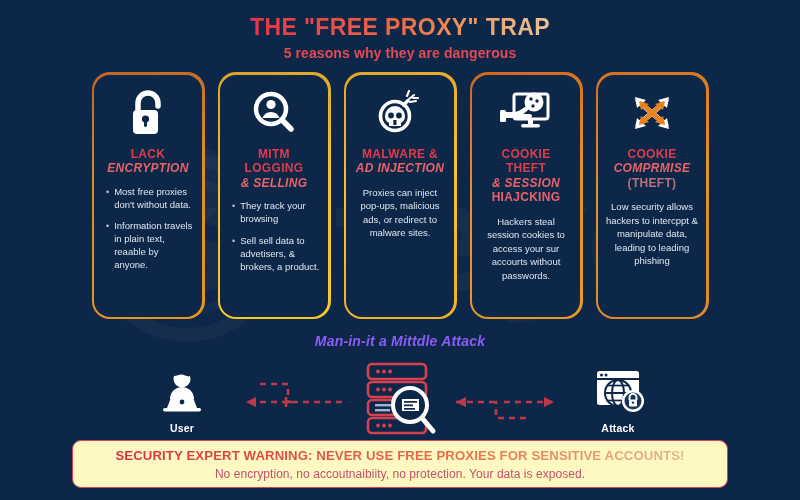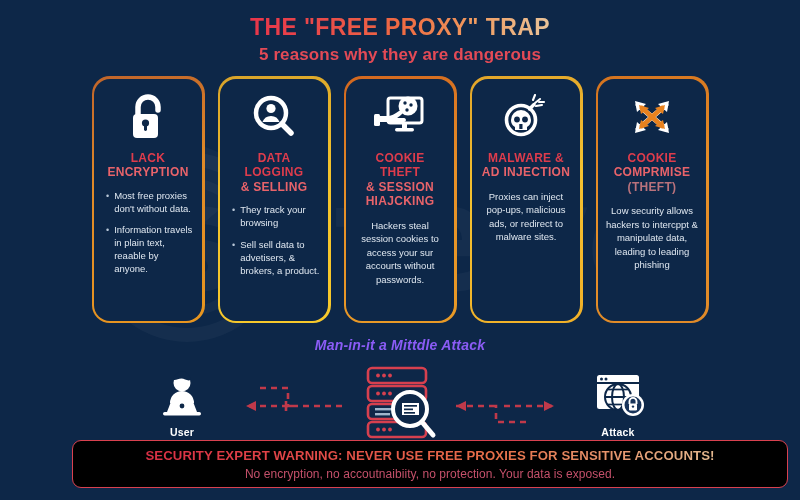--- a/index.html
+++ b/index.html
@@ -44,21 +44,21 @@
   
   #header { position:relative; z-index:2; text-align:center; padding-top:14px; }
   #main-title {
     font-size:23px; font-weight:700; letter-spacing:0.4px;
     background:linear-gradient(90deg,#e8354a 0%,#e8494a 22%,#ef6d43 52%,#f09a5e 74%,#e9c49a 100%);
     -webkit-background-clip:text; background-clip:text;
     -webkit-text-fill-color:transparent; color:transparent;
     display:inline-block;
   }
   #subtitle {
-    margin-top:4px; font-size:17px; font-weight:700; letter-spacing:0.1px;
+    margin-top:4px; font-size:14px; font-weight:700; letter-spacing:0.1px;
     color:#e34a56;
   }
 
   
   #cards {
     position:relative; z-index:2;
     display:flex; justify-content:center; gap:13px;
     margin-top:11px;
   }
   .card {
@@ -78,21 +78,21 @@
   .card.c3 { background:linear-gradient(165deg,#e2a52a 0%,#f5c230 45%,#f0b028 100%); }
   .card.c4 { background:linear-gradient(165deg,#d2671f 0%,#e89128 45%,#e89a26 100%); }
   .card.c5 { background:linear-gradient(165deg,#d4731f 0%,#e89128 45%,#e08a28 100%); }
 
   .card-icon { height:50px; display:flex; align-items:center; justify-content:center; }
   .card-title {
     margin-top:9px; text-align:center; line-height:1.22;
     font-size:12px; font-weight:700; letter-spacing:0.3px;
   }
   .card-title .l1 { color:#de3c4c; display:block; }
-  .card-title .l2 { color:#e8636a; display:block; }
+  .card-title .l2 { color:#e8636a; display:block;font-style:italic; }
   .card-title .l3 { color:#e8636a; display:block; }
   .card-title .sub { color:#b9727c; display:block; font-weight:700; }
 
   .card-body { margin-top:10px; width:100%; }
   .card-body.bullets { padding-left:4px; }
   .bullet-item {
     display:flex; gap:5px; margin-bottom:9px;
     font-size:9.5px; line-height:1.35; color:#dfe7f0;
   }
   .bullet-dot { color:#b9c7d8; font-size:9px; line-height:1.45; }
@@ -114,23 +114,23 @@
   .node { display:flex; flex-direction:column; align-items:center; width:96px; }
   .node-label {
     margin-top:5px; font-size:10.5px; font-weight:700; color:#ffffff;
     letter-spacing:0.2px;
   }
   .link { width:122px; display:flex; align-items:center; justify-content:center; }
 
   
   #warning {
     position:absolute; z-index:2; left:72px; top:440px;
-    width:716px; height:48px;
+    width:656px; height:48px;
     border:1.6px solid #d9414f; border-radius:9px;
-    background:#000000;
+    background:#fef9c3;
     display:flex; flex-direction:column; align-items:center; justify-content:center;
   }
   #warn-main {
     font-size:13.2px; font-weight:700; letter-spacing:0.1px;
     background:linear-gradient(90deg,#da2f45 0%,#e34b48 30%,#e8714a 62%,#e3b88f 100%);
     -webkit-background-clip:text; background-clip:text;
     -webkit-text-fill-color:transparent; color:transparent;
   }
   #warn-sub {
     margin-top:4px; font-size:12px; color:#c4506a; letter-spacing:0.05px;
@@ -184,58 +184,32 @@
     <div class="card-inner">
       <div class="card-icon">
         <svg width="46" height="46" viewBox="0 0 46 46">
           <circle cx="20" cy="19" r="15" fill="none" stroke="#ffffff" stroke-width="4.5"></circle>
           <circle cx="20" cy="14.5" r="4.6" fill="#ffffff"></circle>
           <path d="M11.5 28 a9 9 0 0 1 17 0 z" fill="#ffffff"></path>
           <line x1="31" y1="30" x2="40" y2="39" stroke="#ffffff" stroke-width="5.5" stroke-linecap="round"></line>
         </svg>
       </div>
       <div class="card-title">
-        <span class="l1">DATA LOGGING</span>
+        <span class="l1">MITM LOGGING</span>
         <span class="l2">&amp; SELLING</span>
       </div>
       <div class="card-body bullets">
         <div class="bullet-item">
           <span class="bullet-dot">•</span>
           <span>They track your browsing</span>
         </div>
         <div class="bullet-item">
           <span class="bullet-dot">•</span>
           <span>Sell sell data to advetisers, &amp; brokers, a product.</span>
         </div>
-      </div>
-    </div>
-  </div>
-
-  <div class="card c4">
-    <div class="card-inner">
-      <div class="card-icon">
-        <svg width="58" height="46" viewBox="0 0 58 46">
-          <rect x="17" y="4" width="34" height="25" rx="2.5" fill="none" stroke="#ffffff" stroke-width="3"></rect>
-          <rect x="31" y="29" width="5" height="6" fill="#ffffff"></rect>
-          <rect x="24" y="34" width="19" height="3.4" rx="1.7" fill="#ffffff"></rect>
-          <circle cx="37" cy="12" r="9.5" fill="#ffffff"></circle>
-          <circle cx="34" cy="9" r="1.7" fill="#0d2748"></circle>
-          <circle cx="40" cy="11" r="1.7" fill="#0d2748"></circle>
-          <circle cx="36" cy="16" r="1.7" fill="#0d2748"></circle>
-          <path d="M6 22 h10 c4 0 8 -2 12 -5 c2.5 -1.8 5 1 3 3 c-2 2 -5 4 -5 4 l7 0 c2.6 0 2.6 4 0 4 l-16 0 l-11 0 z" fill="#ffffff"></path>
-          <rect x="3" y="20" width="6" height="12" rx="1.5" fill="#ffffff"></rect>
-        </svg>
-      </div>
-      <div class="card-title">
-        <span class="l1">COOKIE THEFT</span>
-        <span class="l2">&amp; SESSION</span>
-        <span class="l3">HIAJCKING</span>
-      </div>
-      <div class="card-body">
-        <div class="plain-text">Hackers steal session cookies to access your sur accourts without passwords.</div>
       </div>
     </div>
   </div>
 
   <div class="card c3">
     <div class="card-inner">
       <div class="card-icon">
         <svg width="48" height="46" viewBox="0 0 48 46">
           <circle cx="19" cy="26" r="14.5" fill="none" stroke="#ffffff" stroke-width="3.6"></circle>
           <path d="M27.5 15 l4.5 -4.5" stroke="#ffffff" stroke-width="3.4" stroke-linecap="round"></path>
@@ -250,20 +224,46 @@
           <circle cx="23" cy="25.5" r="2.9" fill="#0d2748"></circle>
           <rect x="17.3" y="30" width="3.2" height="5" fill="#0d2748"></rect>
         </svg>
       </div>
       <div class="card-title">
         <span class="l1">MALWARE &amp;</span>
         <span class="l2">AD INJECTION</span>
       </div>
       <div class="card-body">
         <div class="plain-text">Proxies can inject pop-ups, malicious ads, or redirect to malware sites.</div>
+      </div>
+    </div>
+  </div>
+
+  <div class="card c4">
+    <div class="card-inner">
+      <div class="card-icon">
+        <svg width="58" height="46" viewBox="0 0 58 46">
+          <rect x="17" y="4" width="34" height="25" rx="2.5" fill="none" stroke="#ffffff" stroke-width="3"></rect>
+          <rect x="31" y="29" width="5" height="6" fill="#ffffff"></rect>
+          <rect x="24" y="34" width="19" height="3.4" rx="1.7" fill="#ffffff"></rect>
+          <circle cx="37" cy="12" r="9.5" fill="#ffffff"></circle>
+          <circle cx="34" cy="9" r="1.7" fill="#0d2748"></circle>
+          <circle cx="40" cy="11" r="1.7" fill="#0d2748"></circle>
+          <circle cx="36" cy="16" r="1.7" fill="#0d2748"></circle>
+          <path d="M6 22 h10 c4 0 8 -2 12 -5 c2.5 -1.8 5 1 3 3 c-2 2 -5 4 -5 4 l7 0 c2.6 0 2.6 4 0 4 l-16 0 l-11 0 z" fill="#ffffff"></path>
+          <rect x="3" y="20" width="6" height="12" rx="1.5" fill="#ffffff"></rect>
+        </svg>
+      </div>
+      <div class="card-title">
+        <span class="l1">COOKIE THEFT</span>
+        <span class="l2">&amp; SESSION</span>
+        <span class="l3">HIAJCKING</span>
+      </div>
+      <div class="card-body">
+        <div class="plain-text">Hackers steal session cookies to access your sur accourts without passwords.</div>
       </div>
     </div>
   </div>
 
   <div class="card c5">
     <div class="card-inner">
       <div class="card-icon">
         <svg width="50" height="46" viewBox="0 0 50 46">
           <g stroke="#ffffff" stroke-width="5" stroke-linecap="round">
             <line x1="11" y1="11" x2="39" y2="35"></line>

